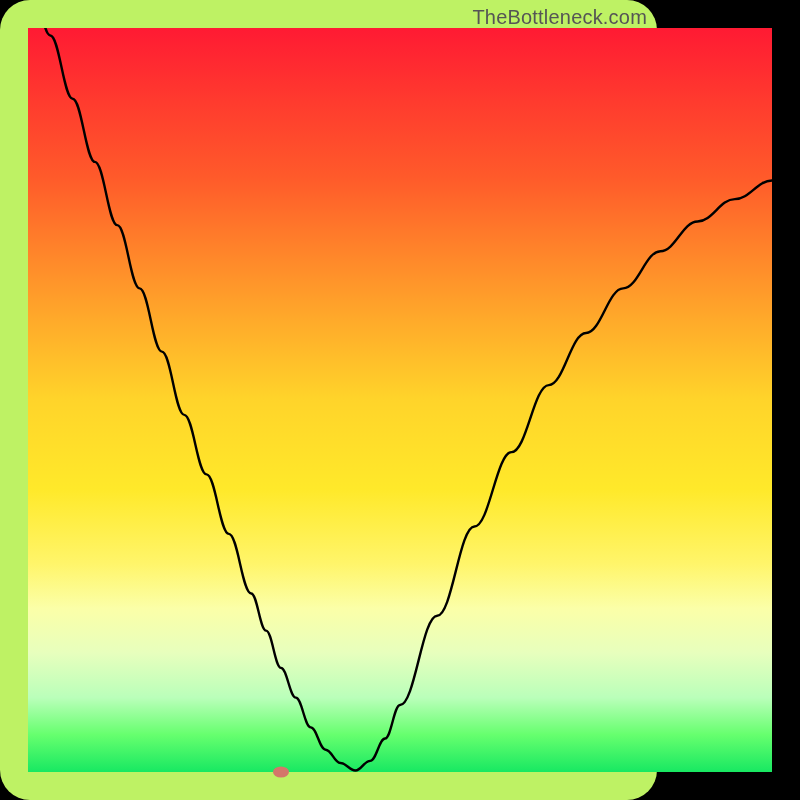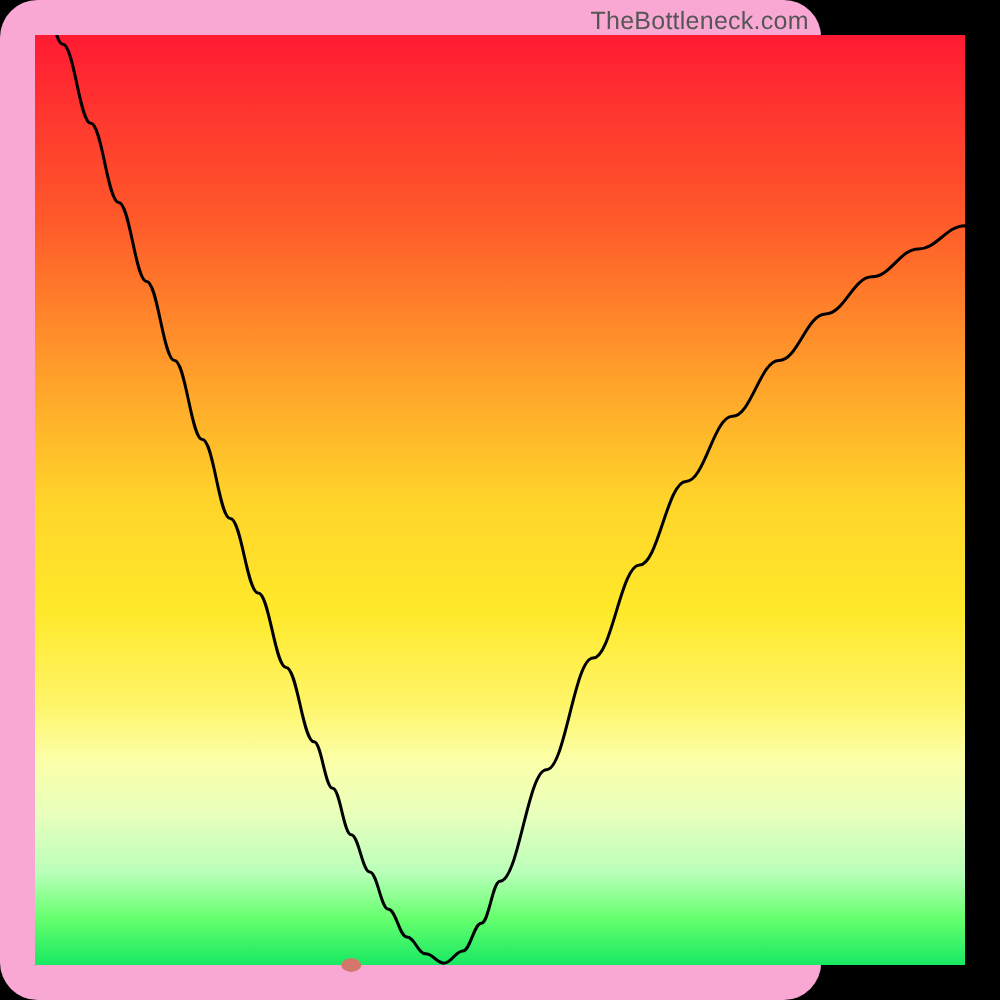--- a/index.html
+++ b/index.html
@@ -2,21 +2,21 @@
 <html><head>
 <meta charset="utf-8">
 <style>
   * { margin: 0; padding: 0; box-sizing: border-box; }
   html, body { width: 800px; height: 800px; overflow: hidden; }
   body { background: #000; font-family: Arial, Helvetica, sans-serif; }
   .frame {
     position: relative;
     width: 657px;
     height: 800px;
-    background: #f9a8d4;
+    background: #bef264;
     border-radius: 30px;
   }
   .plot {
     position: absolute;
     left: 28px;
     top: 28px;
     width: 744px;
     height: 744px;
     background: linear-gradient(to bottom,
       #ff1a33 0%,

